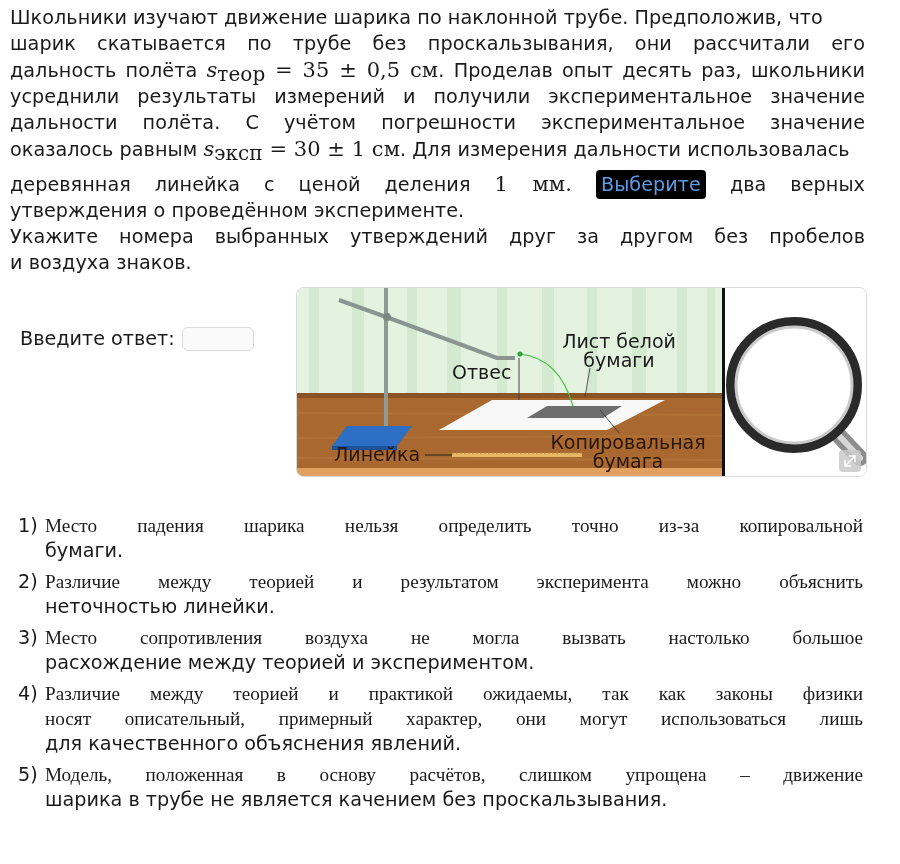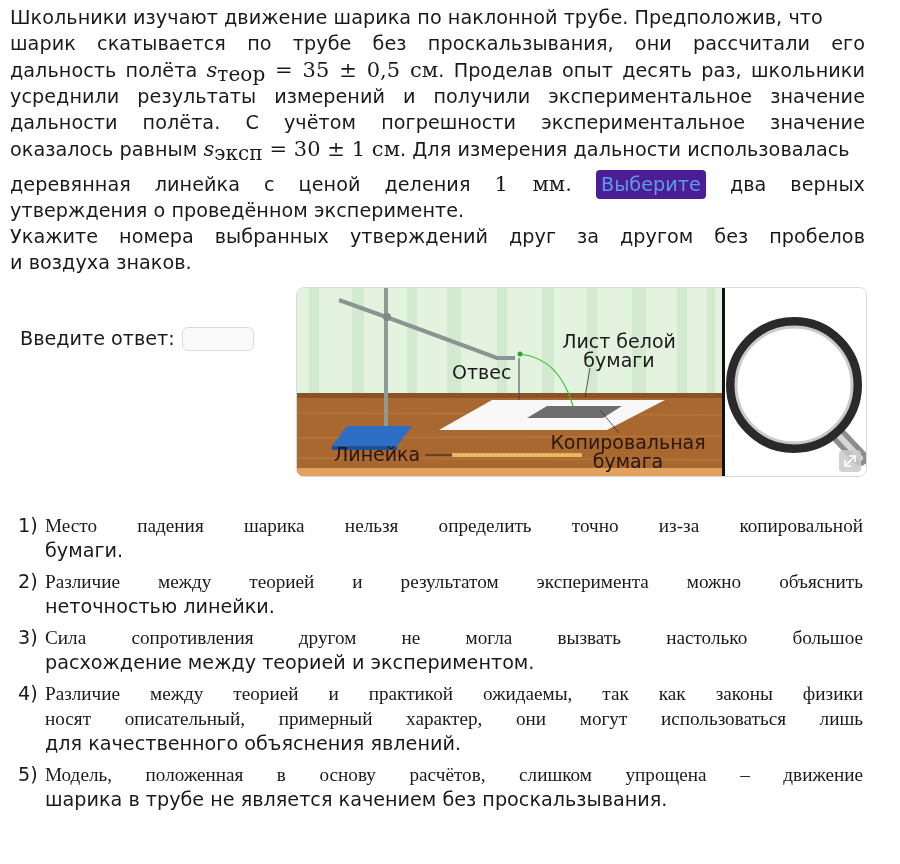--- a/index.html
+++ b/index.html
@@ -10,21 +10,21 @@
     }
     .para {
       position: absolute; left: 10px; width: 855px;
       font-size: 19.2px; line-height: 26px; text-align: justify;
       letter-spacing: 0.05px;
     }
     .math { font-family: "DejaVu Serif", "Liberation Serif", serif; font-size: 21px; }
     .math i { font-style: italic; }
     .math sub { font-size: 20px; vertical-align: -4px; line-height: 0; }
     .hl {
-      color: #5b9be8; background: #4c1d95; border-radius: 4px; padding: 3px 5px;
+      color: #5b9be8; background: #000000; border-radius: 4px; padding: 3px 5px;
     }
     #p1 { top: 5px; }
     .jline { display: flex; justify-content: space-between; white-space: nowrap; }
     .answer-row {
       position: absolute; left: 20px; top: 327px; display: flex; 
       font-size: 19.2px;
     }
     .answer-input {
       width: 72px; height: 24px; margin-left: 7px; border: 1px solid #dcdcdc;
       border-radius: 6px; background: #fafafa; box-sizing: border-box;
@@ -179,21 +179,21 @@
   <div class="opt">
     <span class="num">2)</span>
     <span class="txt">
         <span class="l j">Различие между теорией и результатом эксперимента можно объяснить</span>
         <span class="l">неточностью линейки.</span>
       </span>
   </div>
   <div class="opt">
     <span class="num">3)</span>
     <span class="txt">
-        <span class="l j">Сила сопротивления другом не могла вызвать настолько большое</span>
+        <span class="l j">Место сопротивления воздуха не могла вызвать настолько большое</span>
         <span class="l">расхождение между теорией и экспериментом.</span>
       </span>
   </div>
   <div class="opt">
     <span class="num">4)</span>
     <span class="txt">
         <span class="l j">Различие между теорией и практикой ожидаемы, так как законы физики</span>
         <span class="l j">носят описательный, примерный характер, они могут использоваться лишь</span>
         <span class="l">для качественного объяснения явлений.</span>
       </span>

